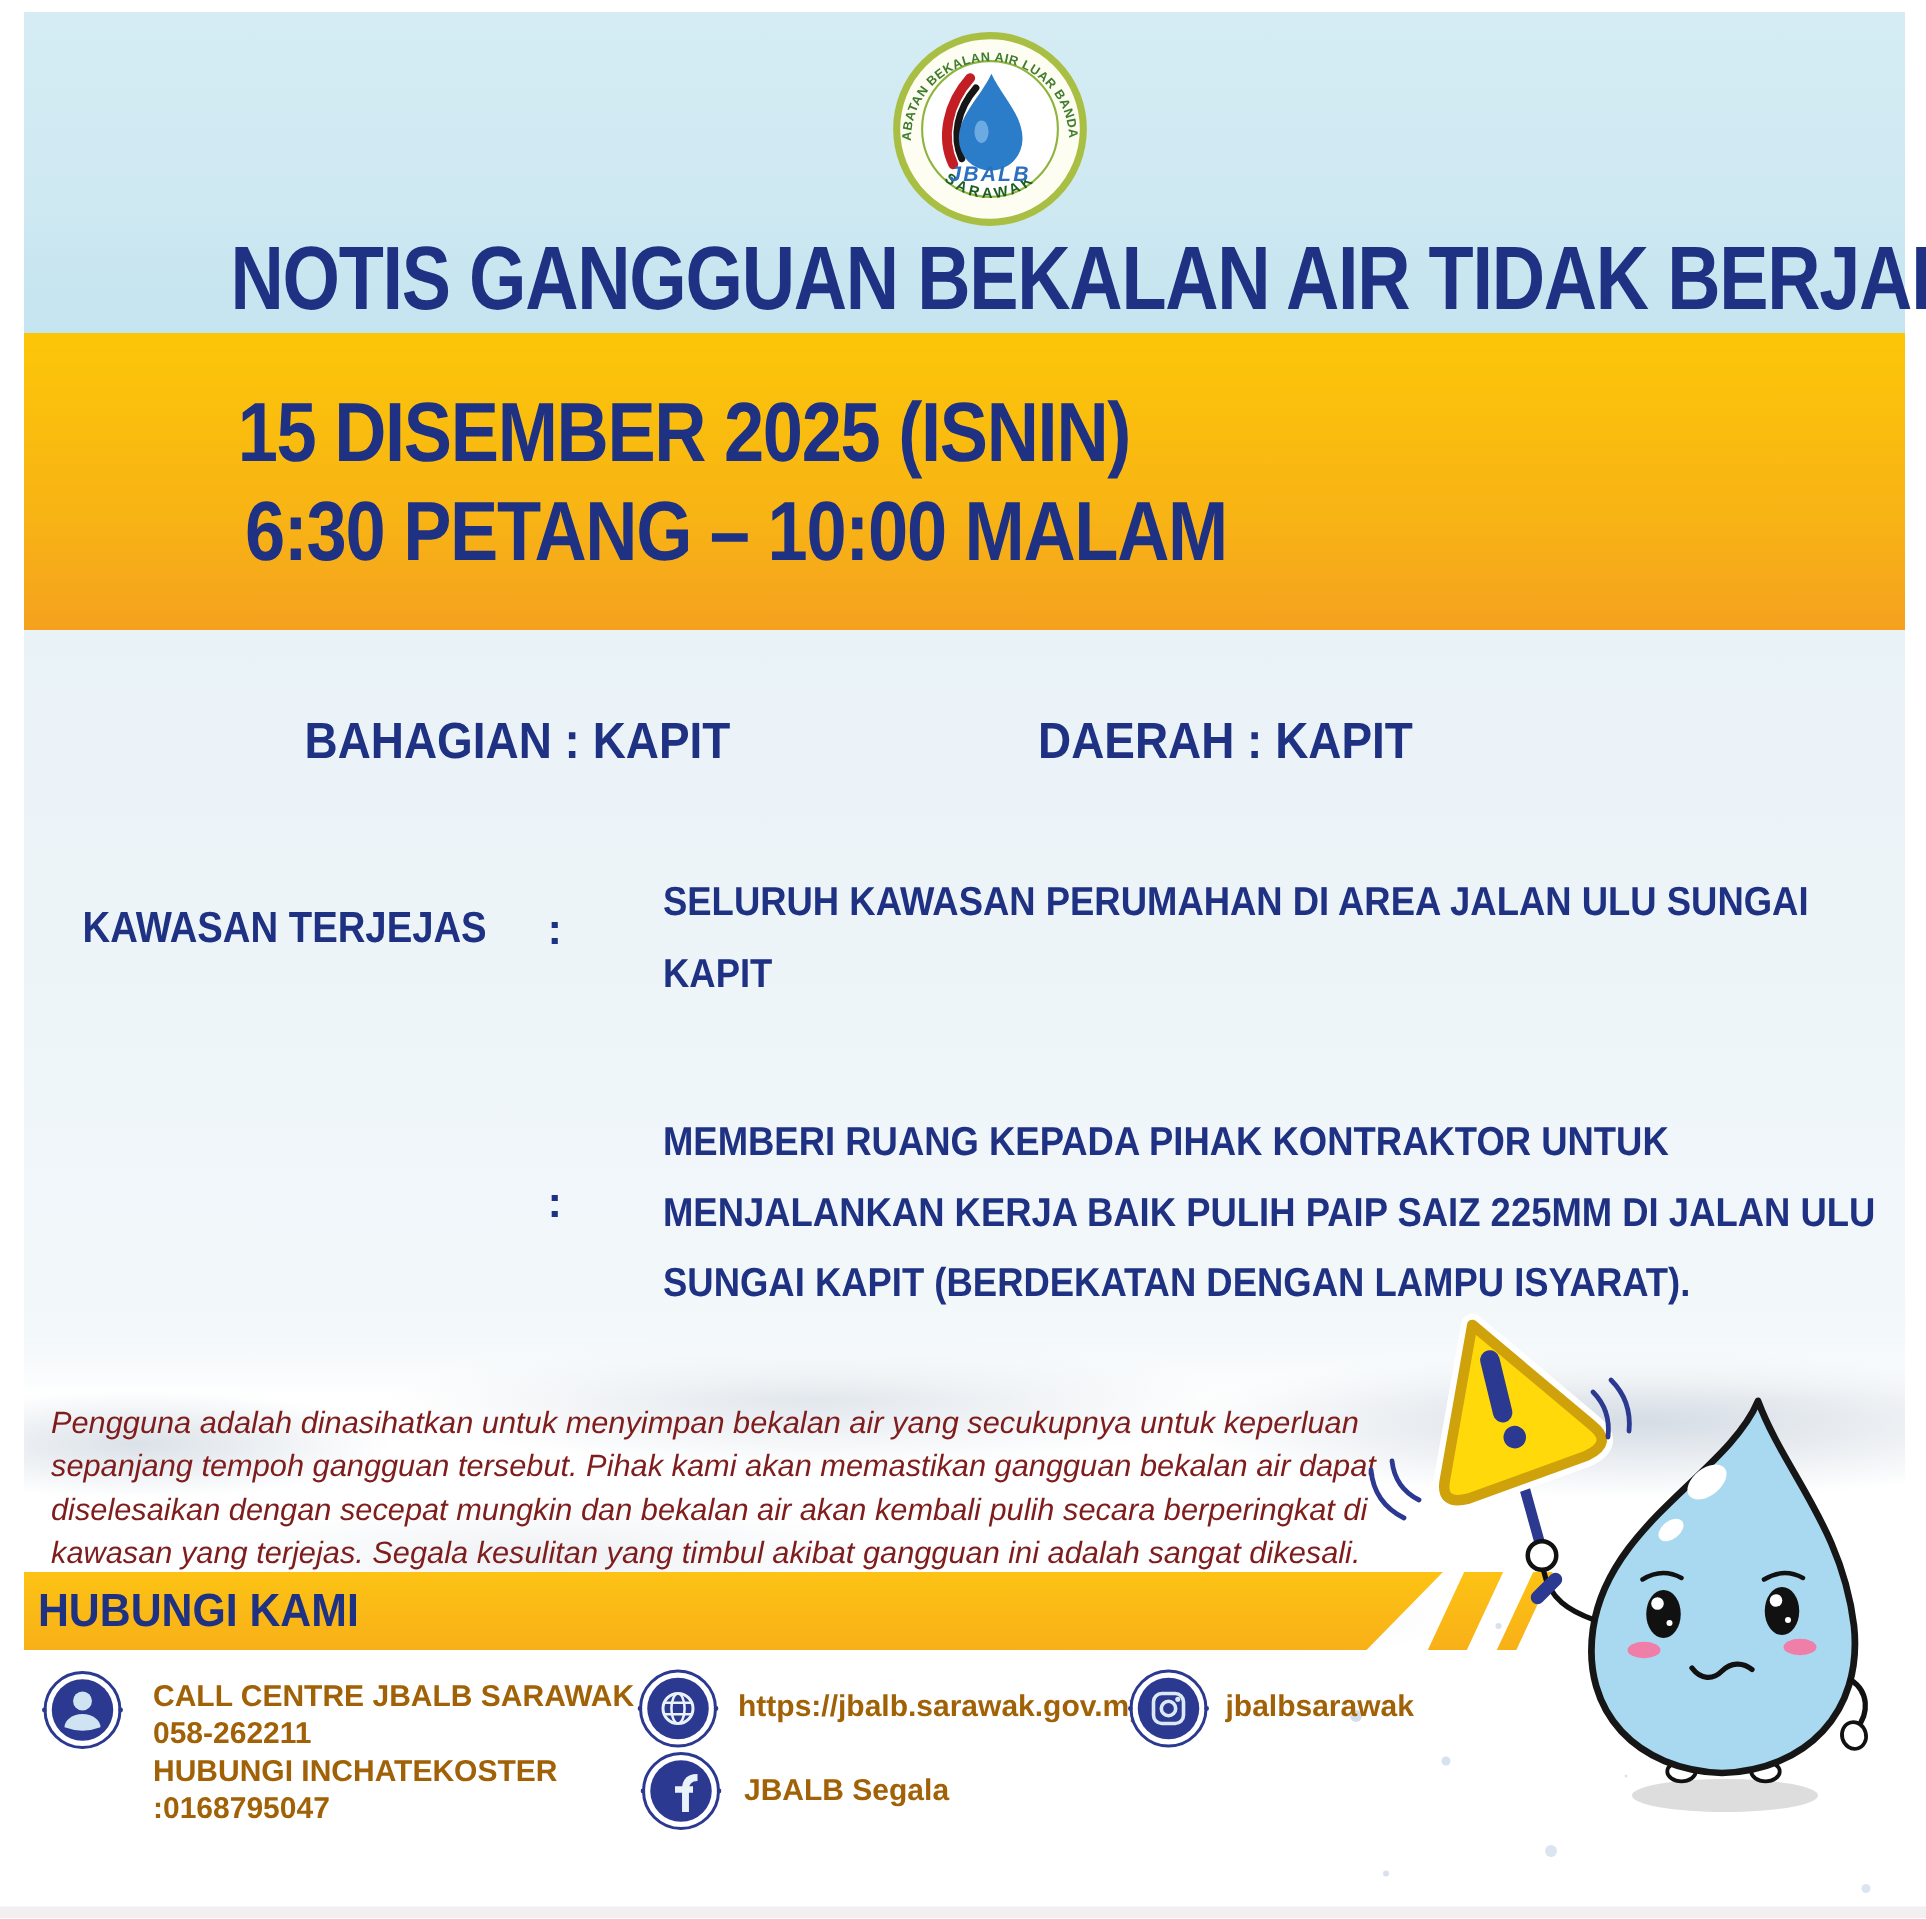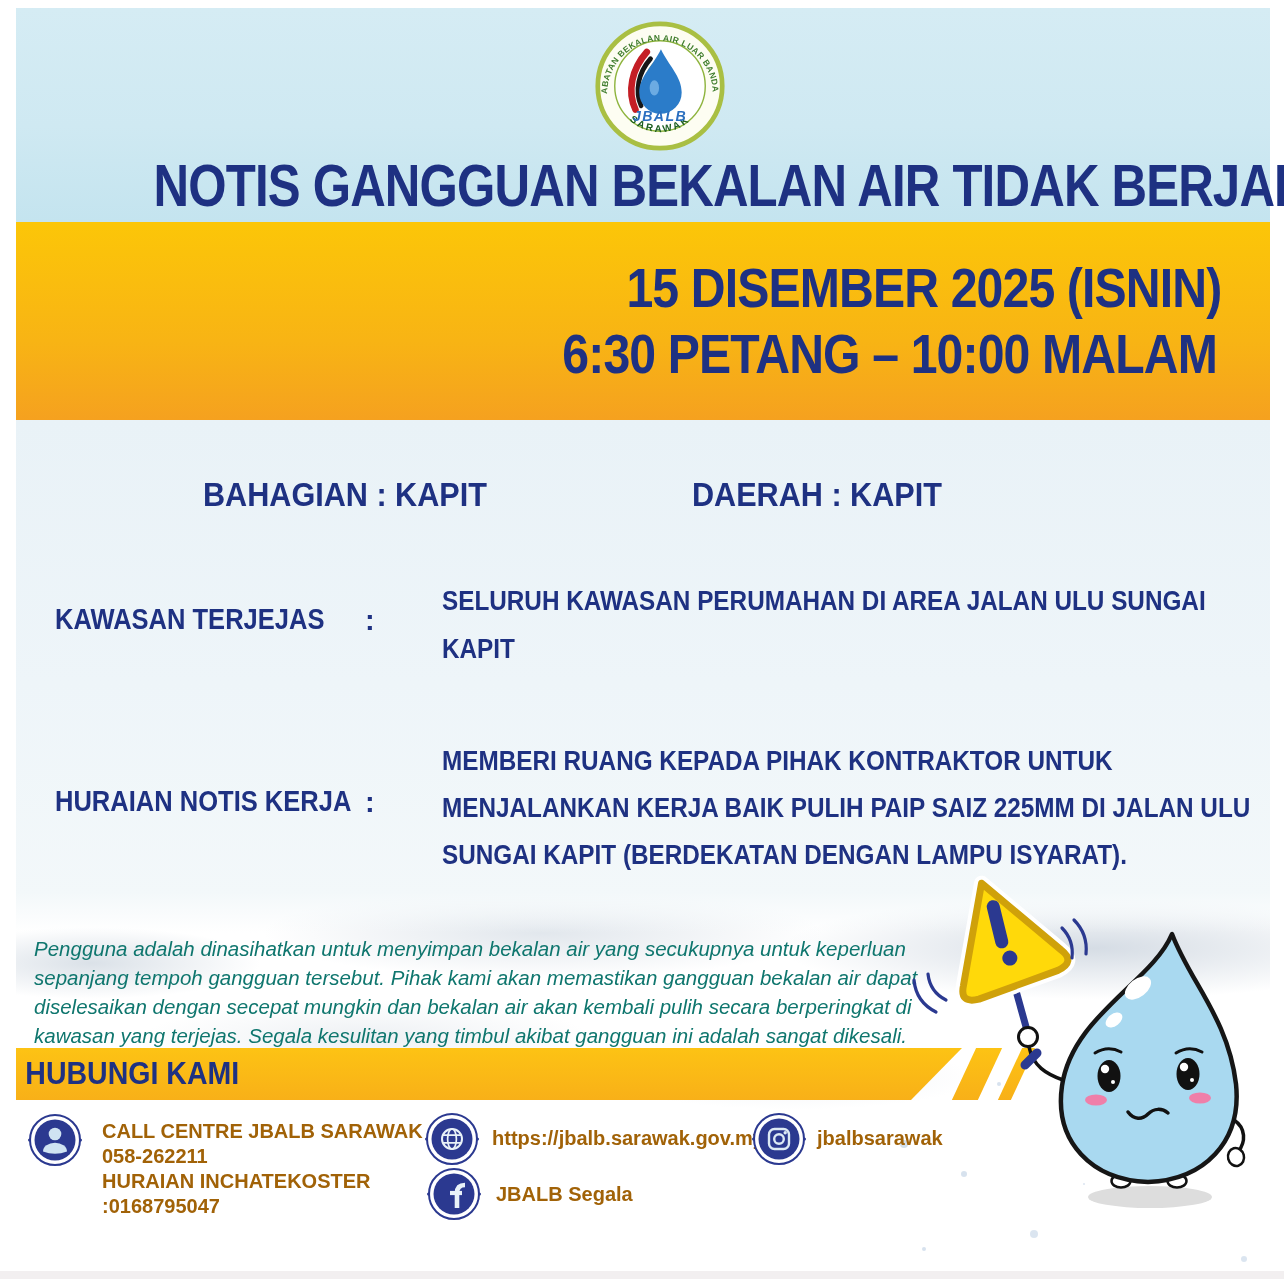--- a/index.html
+++ b/index.html
@@ -11,21 +11,21 @@
   #header{left:16px;top:8px;width:1254px;height:214px;
     background:linear-gradient(180deg,#d5ecf4 0%,#cfe9f2 55%,#c4e4ef 100%);}
   #logo{left:578px;top:12px;width:132px;height:132px;}
   #title{left:16px;top:156px;width:1254px;text-align:center;color:#1e3182;
     font-weight:bold;font-size:60px;line-height:60px;white-space:nowrap;}
   #title span{display:inline-block;transform:scaleX(.82);transform-origin:center;letter-spacing:-1px;}
 
   
   #date-banner{left:16px;top:222px;width:1254px;height:198px;
     background:linear-gradient(180deg,#fcc608 0%,#f8b414 60%,#f5a11f 100%);
-    display:flex;flex-direction:column;justify-content:center;align-items:flex-end;
+    display:flex;flex-direction:column;justify-content:center;align-items:flex-start;
     padding-left:94px;box-sizing:border-box;}
   .date-line{color:#1e3182;font-weight:bold;font-size:56px;line-height:66px;white-space:nowrap;}
   .date-line span{display:inline-block;transform:scaleX(.86);transform-origin:center;letter-spacing:-1px;}
 
   
   #body-section{left:16px;top:420px;width:1254px;height:479px;
     background:linear-gradient(180deg,#e9f2f7 0%,#eef5f9 55%,#f3f8fa 100%);}
   .loc{position:absolute;color:#1e3182;font-weight:bold;font-size:34px;white-space:nowrap;}
   .loc span{display:inline-block;transform:scaleX(.9);transform-origin:left center;}
   #bahagian{left:187px;top:55px;}
@@ -52,21 +52,21 @@
       radial-gradient(ellipse 260px 45px at 62% 74%,rgba(203,212,222,.26),transparent 70%),
       #ffffff;}
   #droplets{left:900px;top:1140px;width:8px;height:8px;border-radius:50%;
     background:rgba(175,198,221,.55);pointer-events:none;
     box-shadow:60px 30px 0 -1px rgba(175,198,221,.5), 130px 90px 0 0 rgba(175,198,221,.45),
       20px 105px 0 -2px rgba(175,198,221,.5), 300px 55px 0 -2px rgba(175,198,221,.4),
       340px 115px 0 -1px rgba(175,198,221,.45), 95px -60px 0 -2px rgba(175,198,221,.5),
       260px -25px 0 -3px rgba(175,198,221,.5), 180px 40px 0 -3px rgba(175,198,221,.45);}
 
   
-  #advisory{left:34px;top:934px;width:930px;color:#0f766e;font-style:italic;
+  #advisory{left:34px;top:934px;width:930px;color:#7f1d1d;font-style:italic;
     font-size:20.5px;line-height:29px;font-weight:500;}
 
   
   #hubungi-bar{left:16px;top:1048px;width:946px;height:52px;
     background:linear-gradient(180deg,#fdc314 0%,#f8b018 100%);
     clip-path:polygon(0 0,100% 0,895px 100%,0 100%);
     display:flex;align-items:center;justify-content:flex-start;}
   #hubungi-bar .txt{color:#1e3182;font-weight:bold;font-size:31px;transform:scaleX(.92);white-space:nowrap;}
   .stripe{position:absolute;top:1048px;height:52px;transform:skewX(-25deg);
     background:linear-gradient(180deg,#fdc314 0%,#f8b018 100%);}
@@ -127,21 +127,20 @@
     <div id="daerah" class="loc"><span>DAERAH : KAPIT</span></div>
     <div id="bahagian" class="loc"><span>BAHAGIAN : KAPIT</span></div>
 
     <div id="row1-label" class="d-label"><span>KAWASAN TERJEJAS</span></div>
     <div id="row1-colon" class="d-colon">:</div>
     <div id="row1-values" class="d-values">
       <div class="vline"><span>SELURUH KAWASAN PERUMAHAN DI AREA JALAN ULU SUNGAI</span></div>
       <div class="vline"><span>KAPIT</span></div>
     </div>
 
-    <div id="row2-label" class="d-label"><span>HURAIAN NOTIS KERJA</span></div>
     <div id="row2-colon" class="d-colon">:</div>
     <div id="row2-values" class="d-values">
       <div class="vline"><span>MEMBERI RUANG KEPADA PIHAK KONTRAKTOR UNTUK</span></div>
       <div class="vline"><span>MENJALANKAN KERJA BAIK PULIH PAIP SAIZ 225MM DI JALAN ULU</span></div>
       <div class="vline"><span>SUNGAI KAPIT (BERDEKATAN DENGAN LAMPU ISYARAT).</span></div>
     </div>
   </div>
 
   <div id="splash" class="abs"></div>
   <div id="droplets" class="abs"></div>
@@ -158,21 +157,21 @@
     <circle cx="27" cy="27" r="25" fill="#ffffff" stroke="#2b3990" stroke-width="2"></circle>
     <circle cx="1.6" cy="27" r="1.6" fill="#2b3990"></circle>
       <circle cx="52.4" cy="27" r="1.6" fill="#2b3990"></circle>
     <circle cx="27" cy="27" r="20.5" fill="#2b3990"></circle>
     <circle cx="27" cy="21" r="6.3" fill="#cfe3f2"></circle>
     <path d="M15,38.5 a12,8.8 0 0 1 24,0 q-12,4.5 -24,0 Z" fill="#cfe3f2"></path>
   </svg>
   <div id="call-lines" class="c-text">
     <div>CALL CENTRE JBALB SARAWAK</div>
     <div>058-262211</div>
-    <div>HURAIAN INCHATEKOSTER</div>
+    <div>HUBUNGI INCHATEKOSTER</div>
     <div>:0168795047</div>
   </div>
 
   <svg id="icon-globe" class="c-icon" viewBox="0 0 54 54">
     <circle cx="27" cy="27" r="25" fill="#ffffff" stroke="#2b3990" stroke-width="2"></circle>
     <circle cx="1.6" cy="27" r="1.6" fill="#2b3990"></circle>
       <circle cx="52.4" cy="27" r="1.6" fill="#2b3990"></circle>
     <circle cx="27" cy="27" r="20.5" fill="#2b3990"></circle>
     <circle cx="27" cy="27" r="10" fill="none" stroke="#e9f2f8" stroke-width="2"></circle>
     <ellipse cx="27" cy="27" rx="4.4" ry="10" fill="none" stroke="#e9f2f8" stroke-width="1.7"></ellipse>

